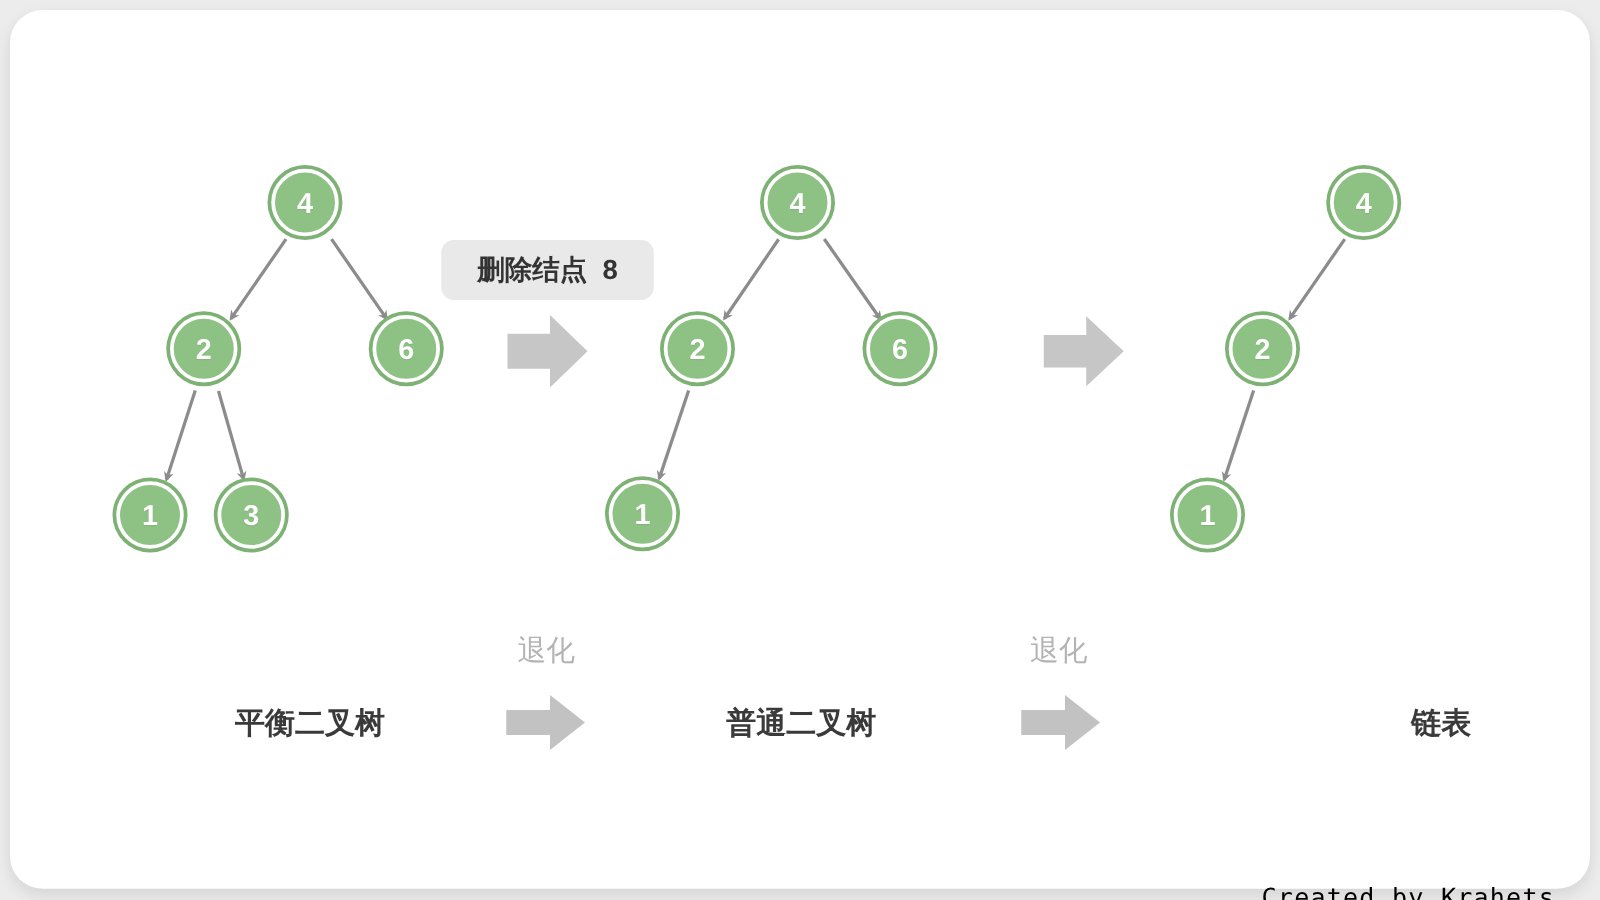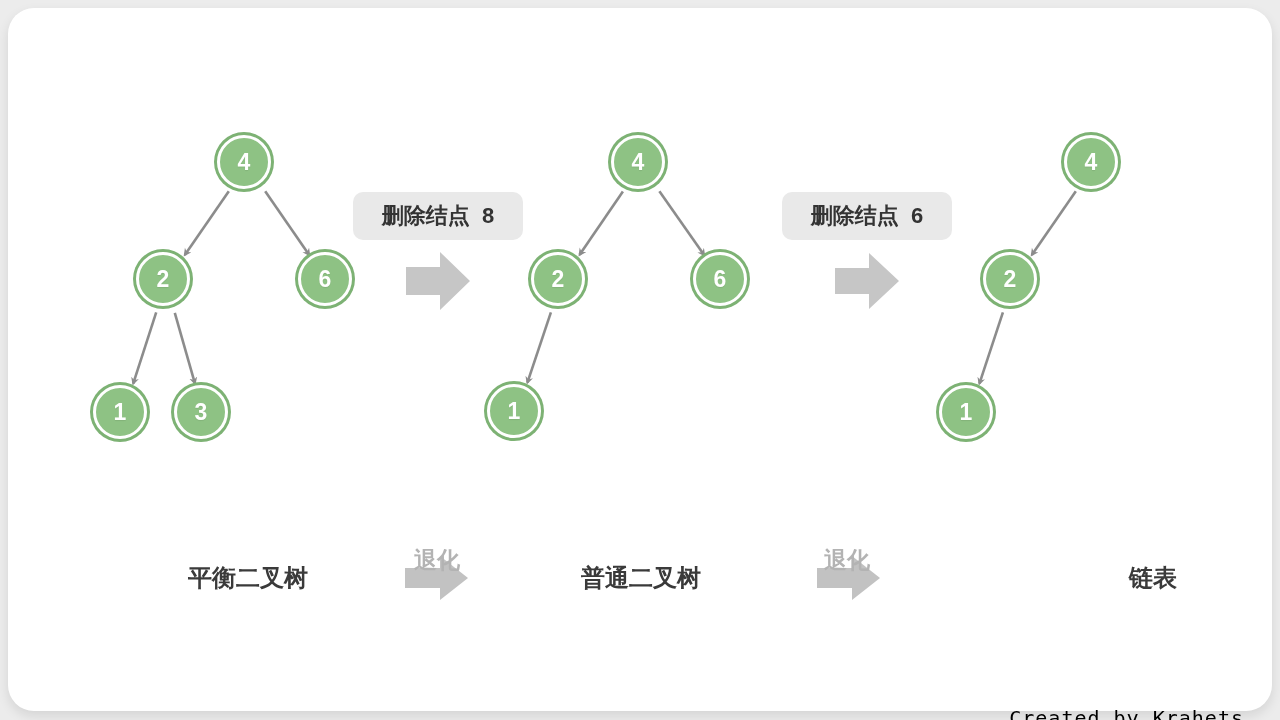--- a/index.html
+++ b/index.html
@@ -28,23 +28,22 @@
   }
   .step-box{
     position:absolute;width:170px;height:48px;
     background:#e9e9e9;border-radius:10px;
     display:flex;align-items:center;justify-content:center;
     font-size:22px;font-weight:bold;color:#333333;
     word-spacing:6px;
   }
   .degrade-label{
     position:absolute;transform:translateX(-50%);
-    font-size:23px;font-weight:bold;color:#b3b3b3;
+    font-size:23px;font-weight:normal;color:#b3b3b3;
     white-space:nowrap;
-    margin-top:40px;
   }
   .stage-label{
     position:absolute;transform:translateX(-50%);
     font-size:24px;font-weight:bold;color:#3a3a3a;
     white-space:nowrap;
     text-align:right;
   }
   .watermark{
     position:absolute;right:36px;top:674px;
     font-family:"DejaVu Sans Mono",monospace;
@@ -123,21 +122,20 @@
     <span>4</span>
   </div>
   <div class="node" style="left:983px;top:252px">
     <span>2</span>
   </div>
   <div class="node" style="left:939px;top:385px">
     <span>1</span>
   </div>
 
   <div class="step-box" style="left:353px;top:192px">删除结点 8</div>
-  <div class="step-box" style="left:782px;top:192px">删除结点 6</div>
 
   <div class="degrade-label" style="left:437px;top:505px">退化</div>
   <div class="degrade-label" style="left:847px;top:505px">退化</div>
 
   <div class="stage-label" style="left:248px;top:562px">平衡二叉树</div>
   <div class="stage-label" style="left:641px;top:562px">普通二叉树</div>
   <div class="stage-label" style="left:1153px;top:562px">链表</div>
 
   <div class="watermark">Created by Krahets</div>
 </div>

